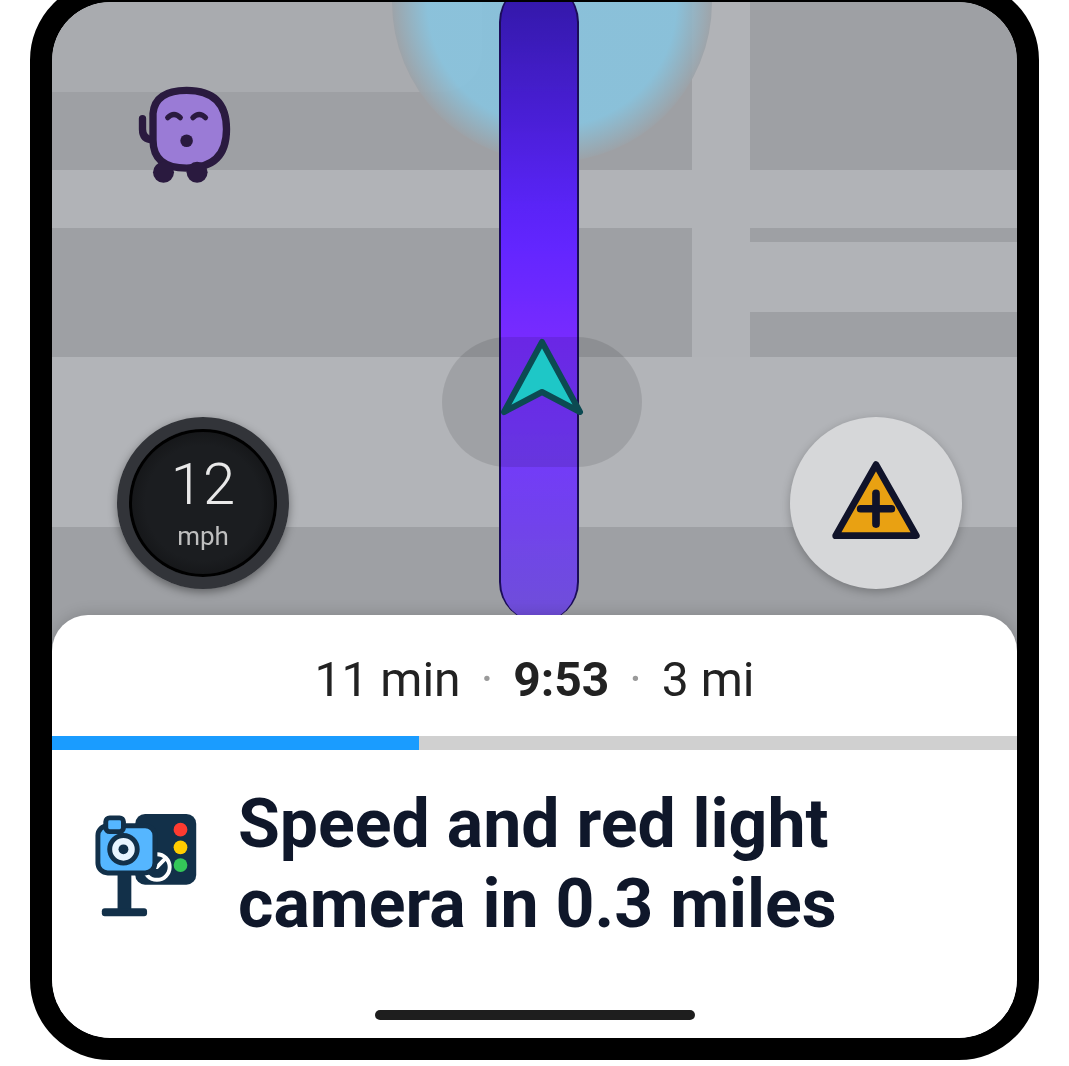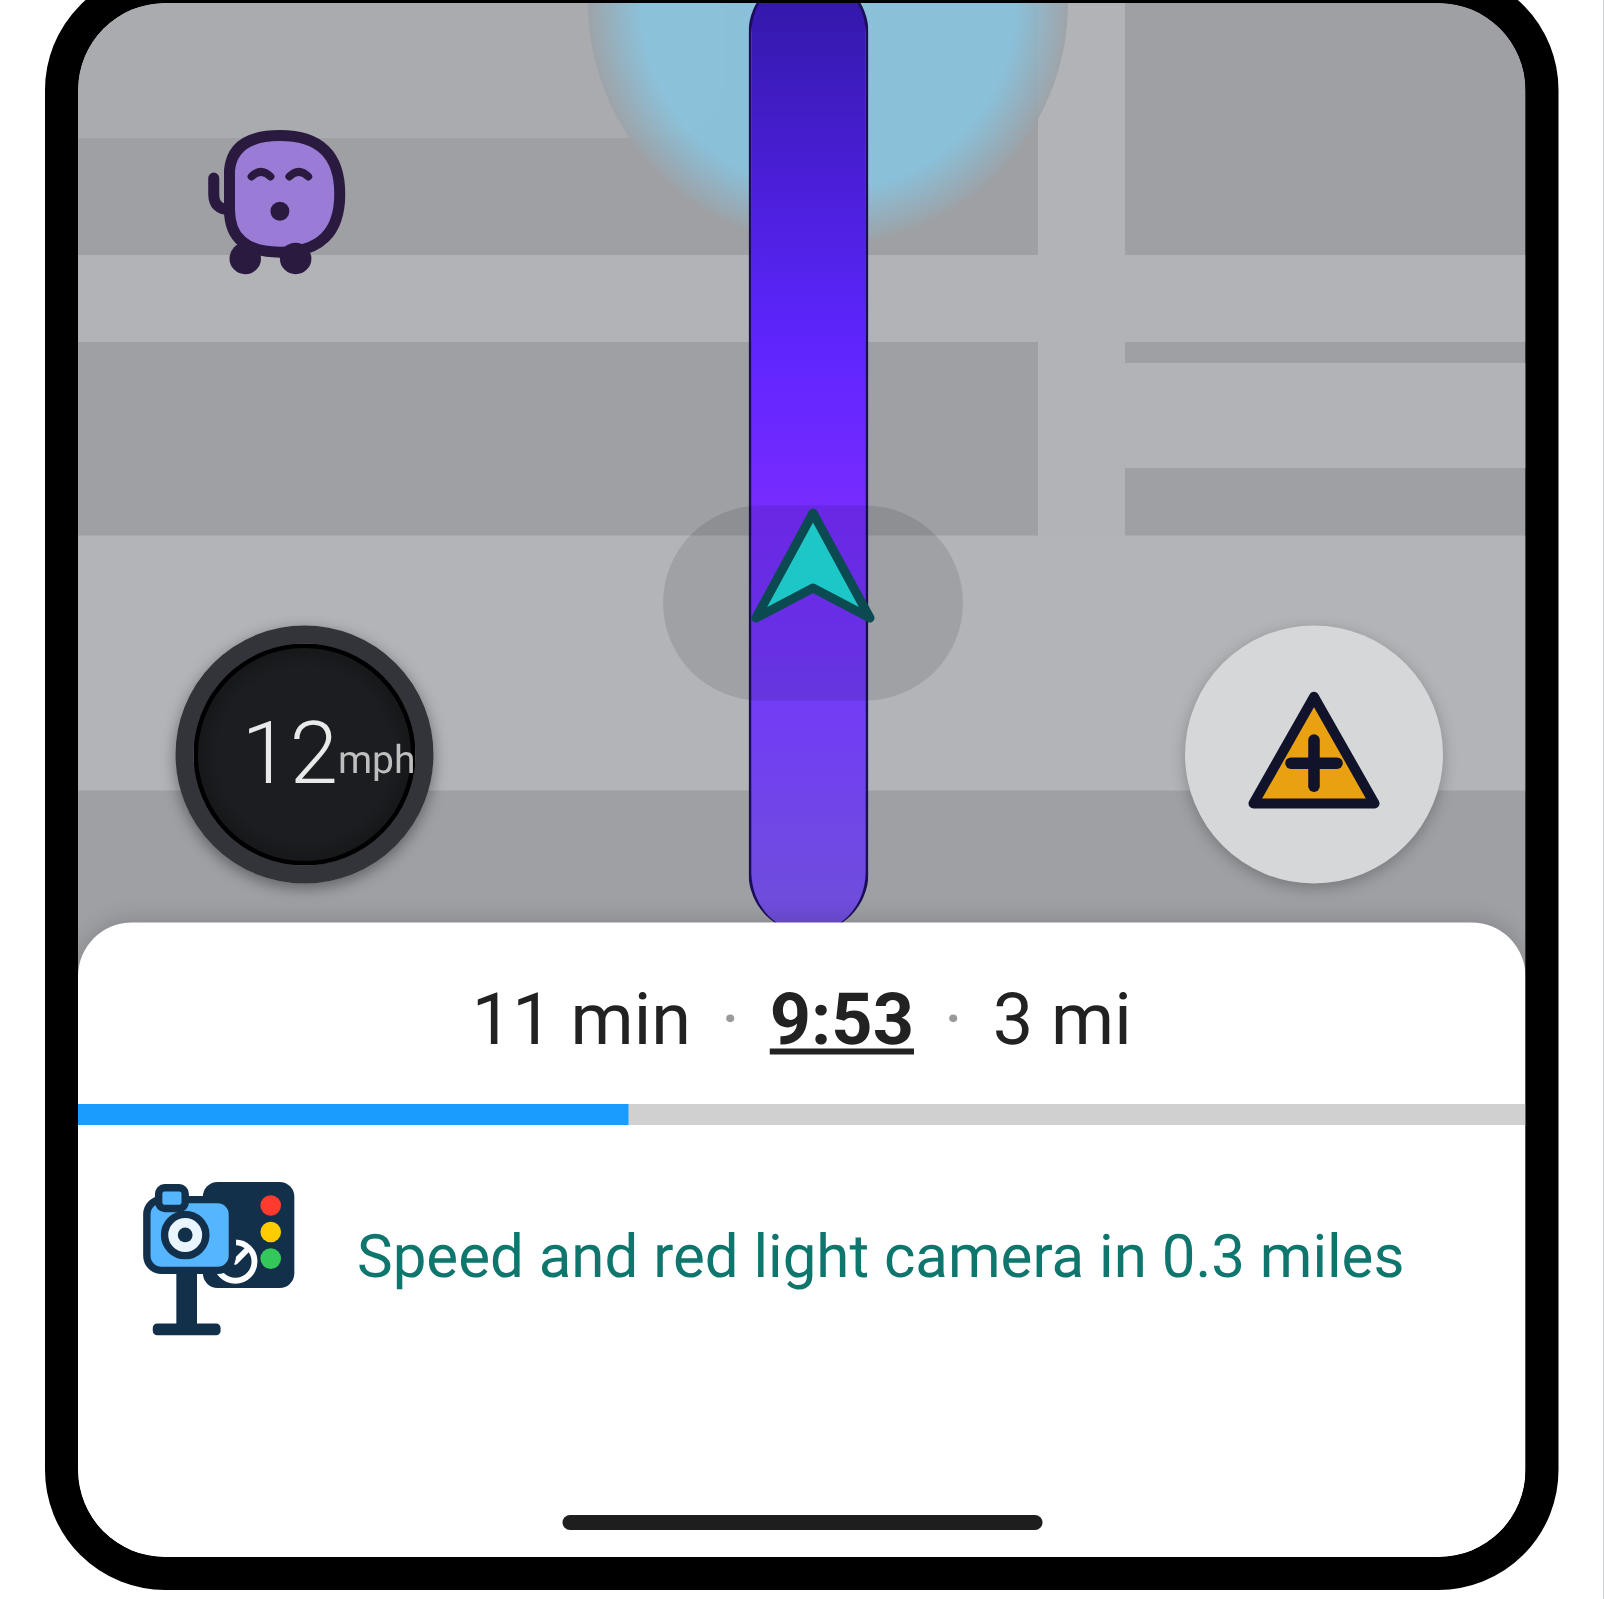--- a/index.html
+++ b/index.html
@@ -76,21 +76,21 @@
     box-shadow:0 2px 6px rgba(0,0,0,.25);
   }
 
   
   .speedo{
     position:absolute;left:65px;top:415px;width:172px;height:172px;
     border-radius:50%;
     background:radial-gradient(circle at 50% 50%,#1b1d20 0%,#1b1d20 55%,#0a0a0b 100%);
     border:12px solid #323439;
     box-shadow:inset 0 0 0 3px #000,0 3px 10px rgba(0,0,0,.4);
-    display:flex;flex-direction:row;align-items:center;justify-content:flex-end;
+    display:flex;flex-direction:column;align-items:center;justify-content:center;
     color:#e9e9e9;
   }
   .speedo .num{font-size:58px;font-weight:300;line-height:1;}
   .speedo .unit{font-size:26px;margin-top:8px;color:#bfbfbf;}
 
   
   .report{
     position:absolute;right:55px;top:415px;width:172px;height:172px;
     border-radius:50%;
     background:#d6d7d9;
@@ -109,36 +109,36 @@
     background:#fff;
     border-radius:36px 36px 0 0;
     box-shadow:0 -2px 14px rgba(0,0,0,.15);
   }
   .eta{
     display:flex;align-items:center;justify-content:center;gap:20px;
     padding:36px 0 28px 0;
     color:#222;font-size:48px;font-weight:400;
   }
   .eta .dot{color:#9a9a9a;}
-  .eta .time{font-weight:700;text-decoration:underline;}
+  .eta .time{font-weight:700;}
   .progress{
     width:100%;height:14px;background:#d0d0d0;position:relative;
   }
   .progress .bar{
     position:absolute;left:0;top:0;bottom:0;width:38%;
     background:#1a9cff;
   }
 
   .alert{
     display:flex;align-items:center;gap:28px;
     padding:34px 40px 0 40px;
   }
   .alert-icon{flex:0 0 118px;height:108px;}
   .alert-text{
-    font-size:40px;font-weight:400;line-height:1.18;color:#0f766e;
+    font-size:68px;font-weight:700;line-height:1.18;color:#0f172a;
   }
 
   .homebar{
     position:absolute;left:50%;bottom:18px;transform:translateX(-50%);
     width:320px;height:10px;border-radius:6px;background:#1e1e1e;
   }
 </style>
 </head>
 <body>
 

